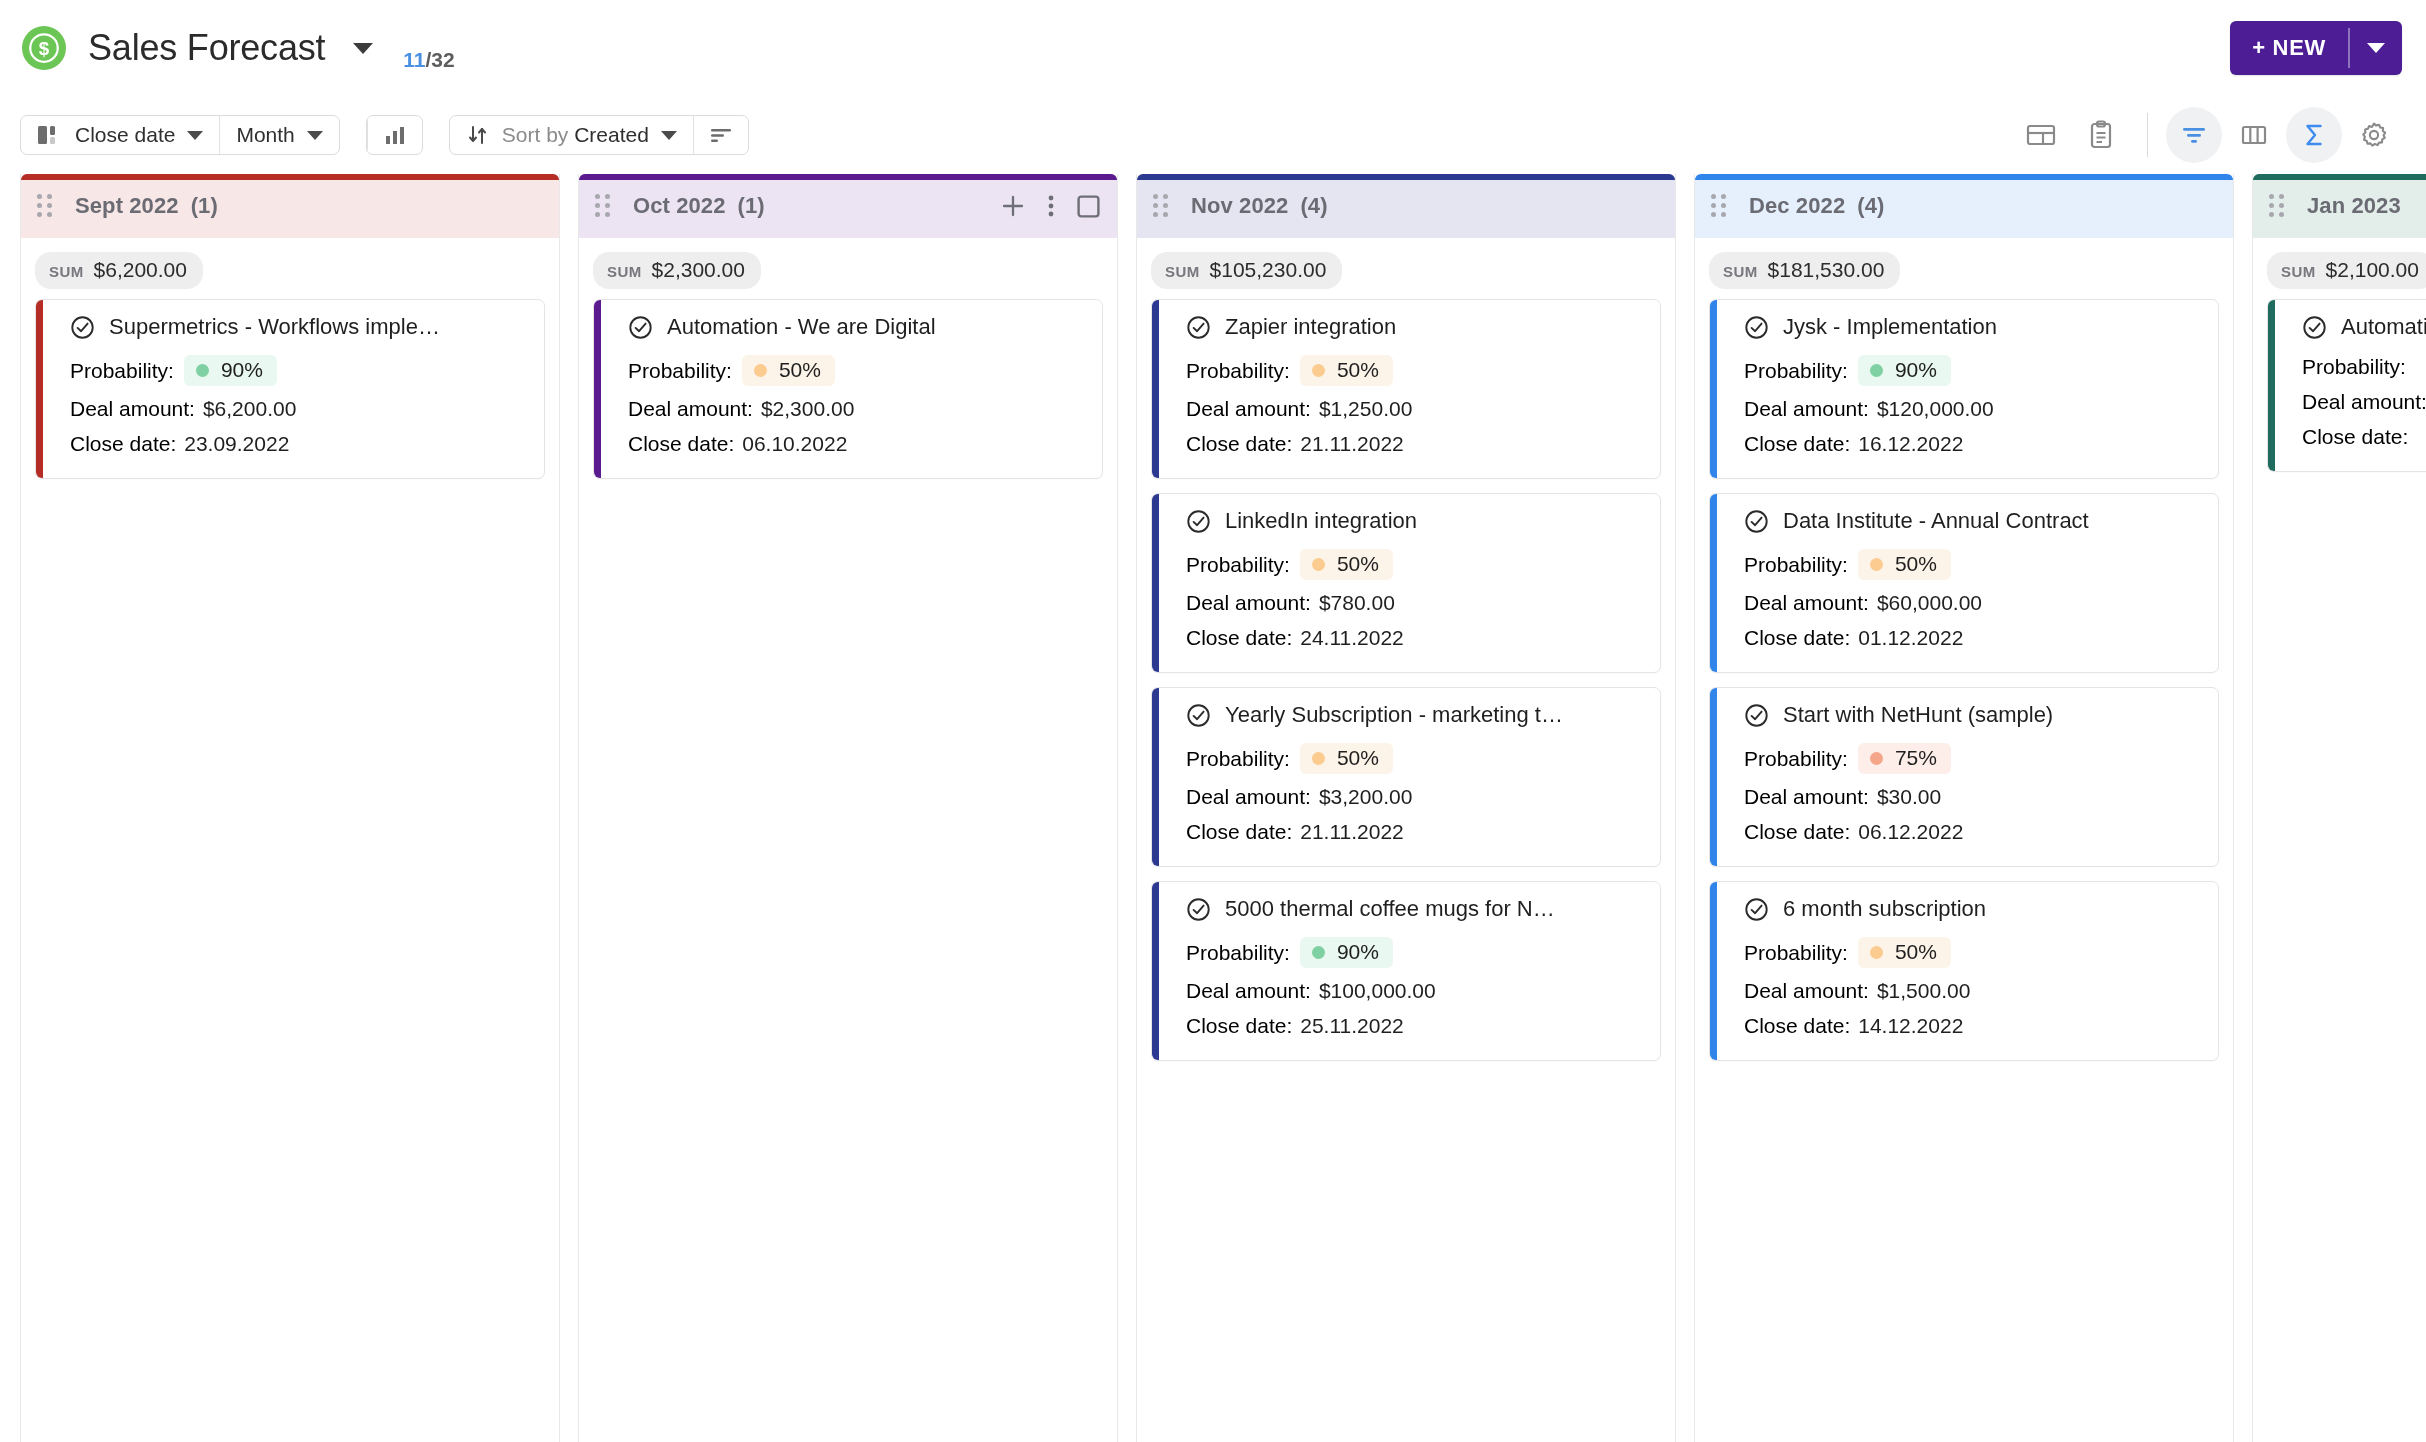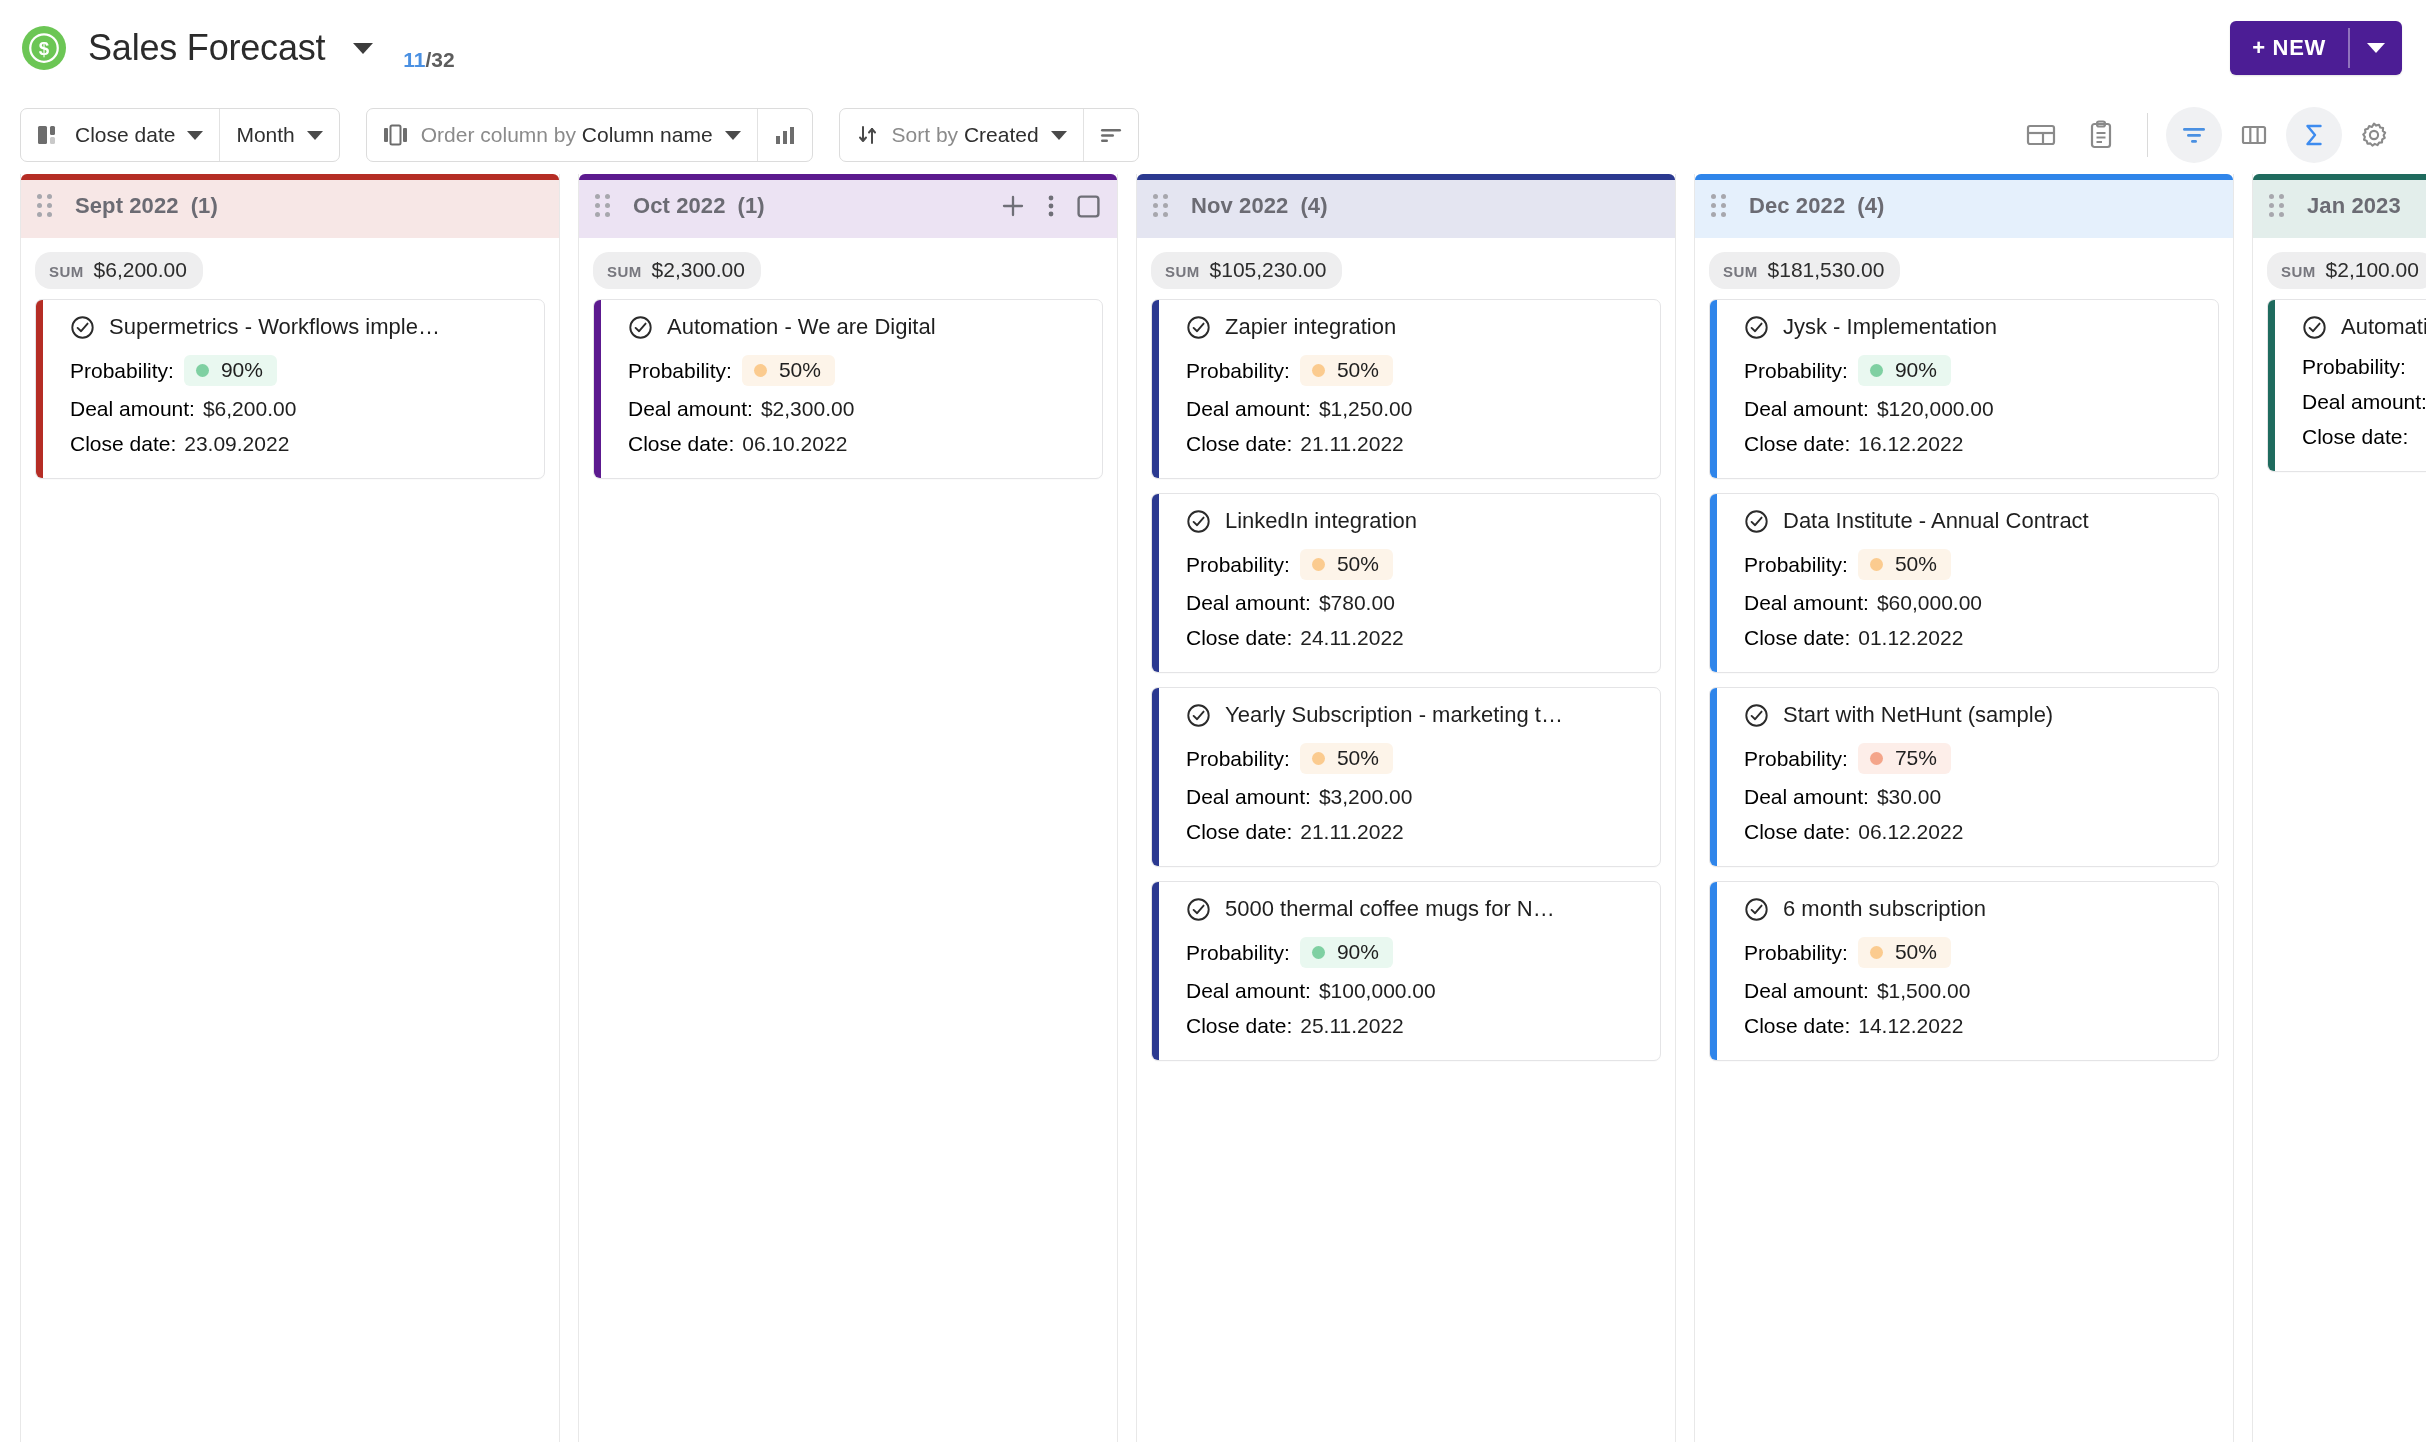--- a/index.html
+++ b/index.html
@@ -92,21 +92,21 @@
   
   .toolbar {
     height: 78px;
     display: flex;
     align-items: center;
     padding: 0 24px 0 20px;
     background: #fff;
   }
   .ctl {
     display: flex; align-items: center;
-    height: 54px;
+    height: 40px;
     border: 1px solid #dcdcdc;
     border-radius: 7px;
     background: #fff;
     overflow: hidden;
   }
   .ctl-seg {
     display: flex; align-items: center;
     height: 100%;
     padding: 0 16px;
     cursor: pointer;
@@ -308,31 +308,20 @@
     <div class="ctl-divider"></div>
     <div class="ctl-seg">
       <span class="ctl-label">Month</span>
       <span class="caret-sm"></span>
     </div>
   </div>
 
   <div class="tb-gap"></div>
 
   <div class="ctl">
-    <div class="ctl-seg">
-      <span class="ctl-icon">
-        <svg width="26" height="22" viewBox="0 0 26 22" aria-hidden="true">
-          <rect x="1" y="4" width="4" height="14" rx="1" fill="#6d6d6d"></rect>
-          <rect x="7.5" y="1.5" width="10" height="19" rx="1.5" fill="none" stroke="#6d6d6d" stroke-width="2"></rect>
-          <rect x="20" y="4" width="4" height="14" rx="1" fill="#6d6d6d"></rect>
-        </svg>
-      </span>
-      <span class="ctl-label muted"><span>Order column by </span><span class="strong">Column name</span></span>
-      <span class="caret-sm"></span>
-    </div>
     <div class="ctl-divider"></div>
     <div class="ctl-iconbtn">
       <svg width="24" height="22" viewBox="0 0 24 22" aria-hidden="true">
         <rect x="3" y="12" width="4" height="8" fill="#6d6d6d"></rect>
         <rect x="10" y="7" width="4" height="13" fill="#6d6d6d"></rect>
         <rect x="17" y="3" width="4" height="17" fill="#6d6d6d"></rect>
       </svg>
     </div>
   </div>
 

